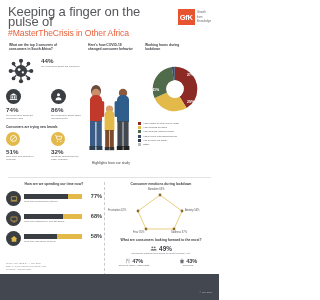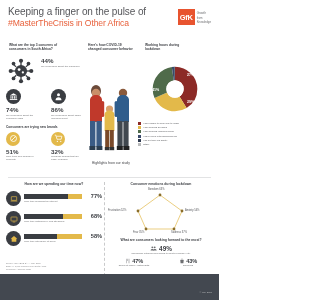--- a/index.html
+++ b/index.html
@@ -8,30 +8,30 @@
     background: #ffffff;
     font-family: "Liberation Sans", sans-serif;
     overflow: hidden;
   }
   .page { position: relative; width: 219px; height: 300px; background: #fff; }
 
   
   .header { position: relative; padding: 7px 8px 2px 8px; height: 42px; }
   .title-block { width: 150px; }
   .title-line {
-    font-size: 10px; line-height: 10.2px; color: #55565a;
+    font-size: 13px; line-height: 10.2px; color: #55565a;
     letter-spacing: -0.1px; font-weight: 400;
   }
   .hashtag {
     font-size: 8.6px; line-height: 11px; color: #e8613c;
     font-weight: 400; letter-spacing: -0.1px; margin-top: 0.5px;
   }
   .logo-wrap {
     position: absolute; top: 9px; right: 8px;
-    display: flex; align-items: flex-end; gap: 2px;
+    display: flex; align-items: center; gap: 2px;
   }
   .logo-box {
     width: 17px; height: 16px; background: #e8542f;
     color: #fff; font-size: 7.5px; font-weight: 700;
     display: flex; align-items: center; justify-content: center;
     letter-spacing: -0.3px;
   }
   .logo-tag { font-size: 2.9px; line-height: 3.6px; color: #6d6e71; padding-top: 1px; }
 
   

